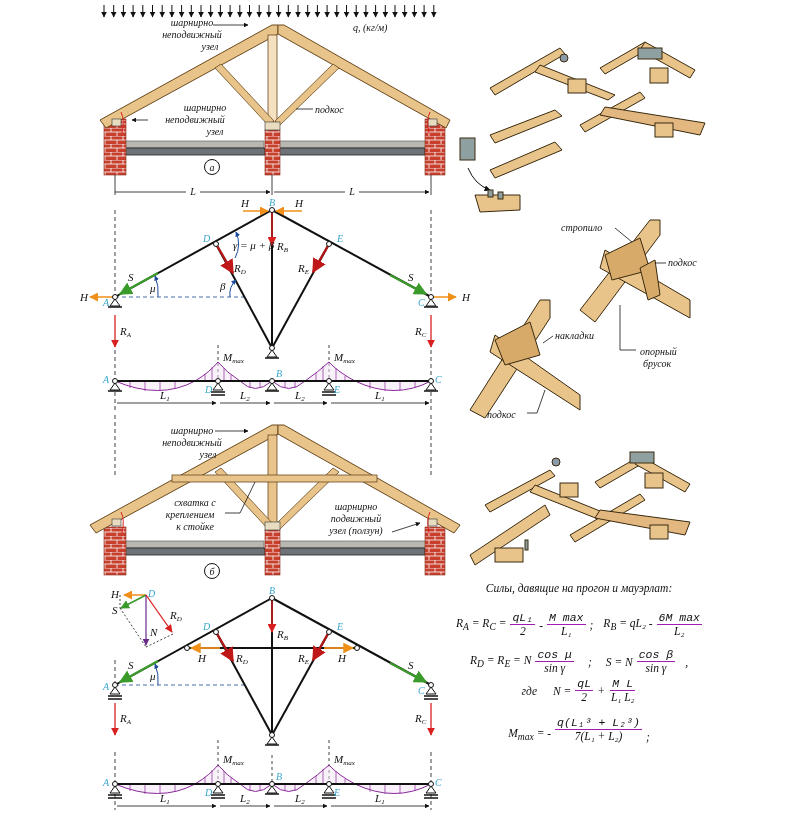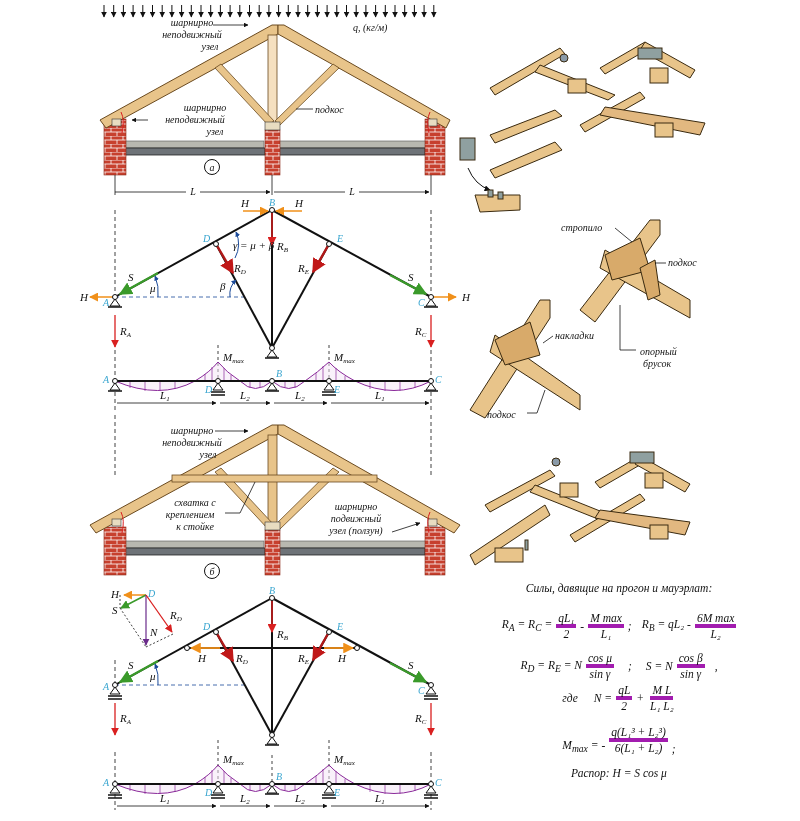--- a/index.html
+++ b/index.html
@@ -3,25 +3,25 @@
 <meta charset="utf-8">
 <style>
   html,body{margin:0;padding:0;background:#ffffff;}
   body{width:800px;height:821px;position:relative;overflow:hidden;font-family:"Liberation Serif","DejaVu Serif",serif;}
   svg{position:absolute;left:0;top:0;}
   .it{font-style:italic;font-family:"Liberation Serif","DejaVu Serif",serif;}
   .lbl{font-size:10px;fill:#111;}
   .node{font-size:10px;fill:#3aa6d0;font-style:italic;}
   .frc{font-size:11px;fill:#111;font-style:italic;}
   .sub{font-size:7px;}
-  .formulas{position:absolute;left:494px;top:582px;width:250px;color:#111;}
+  .formulas{position:absolute;left:454px;top:582px;width:250px;color:#111;}
   .ftitle{font-style:italic;font-size:11.5px;text-align:center;margin:0;}
   .frow{font-style:italic;font-size:11.5px;display:flex;align-items:center;justify-content:center;gap:4px;}
   .frac{display:inline-flex;flex-direction:column;align-items:center;line-height:1.05;font-size:11.5px;}
-  .frac .num{border-bottom:4px solid #a21caf;padding:0 2px;}
+  .frac .num{border-bottom:1px solid #a21caf;padding:0 2px;font-family:Liberation Mono, monospace;}
   .frac .den{padding:0 2px;}
 </style>
 </head>
 <body>
 
 <svg width="800" height="821" viewBox="0 0 800 821" xmlns="http://www.w3.org/2000/svg">
   <defs>
     <pattern id="brick" width="12" height="8" patternUnits="userSpaceOnUse">
       <rect width="12" height="8" fill="#c7402e"></rect>
       <path d="M0 0H12M0 4H12M3 0V4M9 4V8" stroke="#fff" stroke-width="0.8"></path>
@@ -531,20 +531,17 @@
     <span>+</span>
     <span class="frac">
         <span class="num">M L</span>
         <span class="den">L₁ L₂</span>
       </span>
   </div>
   <div class="frow" style="margin-top:14px;align-items:flex-end;">
     <span><span>M</span><sub>max</sub> <span>= -</span></span>
     <span class="frac">
         <span class="num">q(L₁³ + L₂³)</span>
-        <span class="den">6(L₁ + L₂)</span>
+        <span class="den">7(L₁ + L₂)</span>
       </span>
     <span>;</span>
   </div>
-  <div class="frow" style="margin-top:12px;">
-    <span>Распор:  H = S cos μ</span>
-  </div>
 </div>
 
 </body></html>

